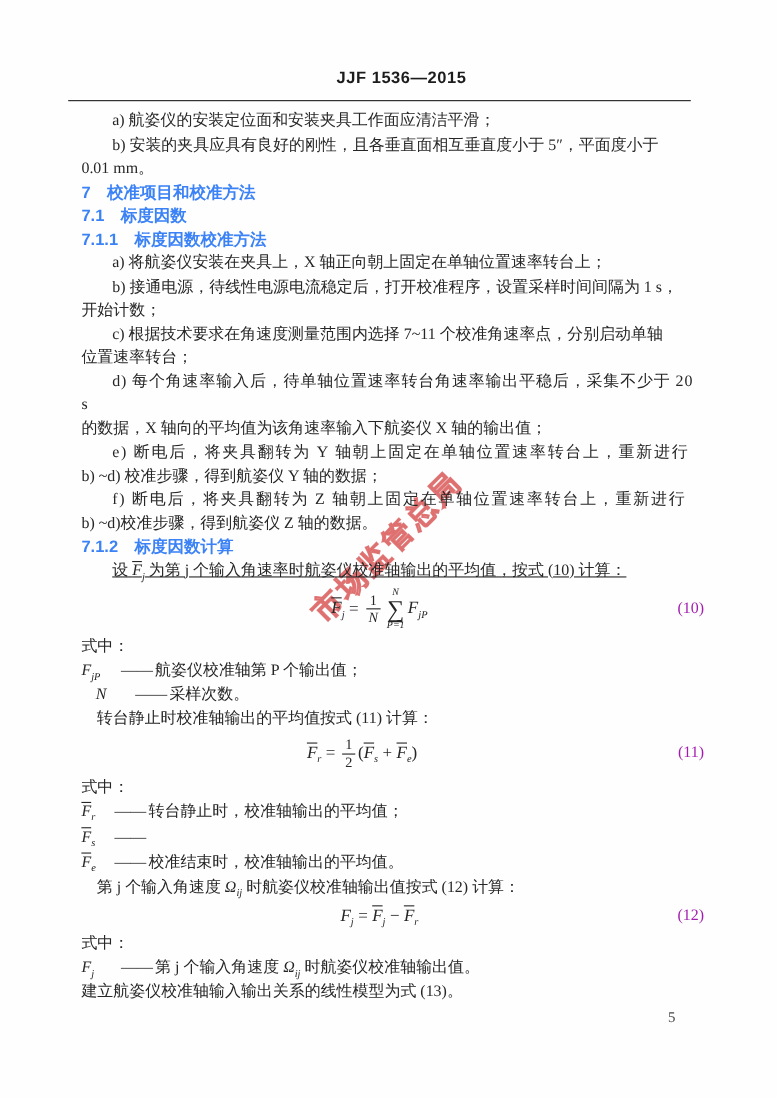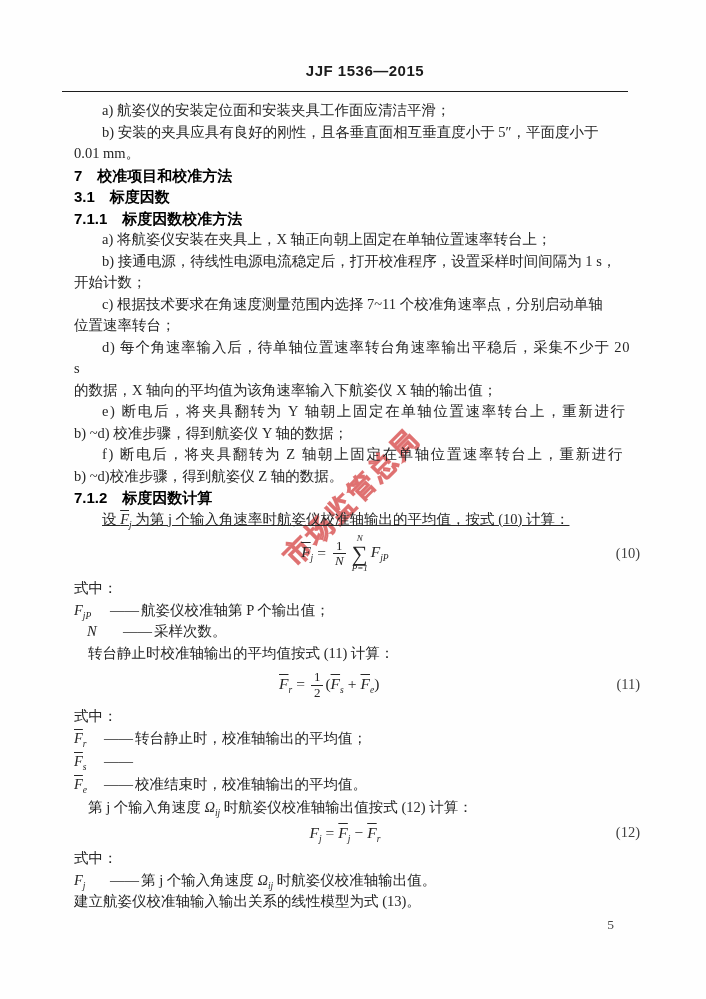--- a/index.html
+++ b/index.html
@@ -10,32 +10,32 @@
   }
   .hdr {
     position:absolute; top:62px; left:12px; width:100%; text-align:center;
     font-family:"Liberation Sans", sans-serif; font-weight:bold;
     font-size:15px; letter-spacing:0.5px; color:#1c1c1c;
   }
   .rule { position:absolute; top:91px; left:62px; width:566px; height:0; border-top:1.6px solid #1d1d1d; }
   .content { position:absolute; top:100px; left:74px; width:566px; font-size:14.5px; line-height:21.5px; }
   .content p { margin:0; }
   .ind { text-indent:28px; }
-  .heading { font-family:"Liberation Sans", sans-serif; font-weight:700; font-size:15px; color:#000000; }
+  .heading { font-family:"Liberation Sans", sans-serif; font-weight:700; font-size:15px; color:#3b82f6; }
   .mt13 { margin-top:13px; } .mt7 { margin-top:7px; } .mt3 { margin-top:3px;text-decoration:underline; }
   .sp { letter-spacing:1.6px; }
   .sp-sm { letter-spacing:0.8px; }
   i { font-family:"Liberation Serif", serif; }
   sub { font-size:9.5px; font-style:italic; line-height:0; }
   .ov { text-decoration:overline; }
   
   .eqrow { display:flex; align-items:center; }
   .eq10 { height:48px; } .eq11 { height:42px;gap:32px; } .eq12 { height:30px; }
   .eq { flex:1; text-align:center; font-size:15.5px; }
-  .eqno { font-size:14.5px; color:#404040; }
+  .eqno { font-size:14.5px; color:#a21caf; }
   .rel { margin:0 4px; font-style:normal; }
   .frac { display:inline-flex; flex-direction:column; align-items:center; vertical-align:middle; line-height:1.15; font-size:13px; margin:0 2px; }
   .frac .num { border-bottom:1px solid #222; padding:0 3px; }
   .frac .den { padding:0 3px; }
   .sig { display:inline-flex; flex-direction:column; align-items:center; vertical-align:middle; line-height:1; margin:0 3px; }
   .sig .lim { font-size:9px; font-style:italic; line-height:1.1; }
   .sig .sg { font-size:22px; line-height:0.9; }
   
   .defrow { display:flex; align-items:baseline; }
   .defrow .dsym { min-width:36px; }
@@ -65,21 +65,21 @@
   <div class="hdr">JJF 1536—2015</div>
   <div class="rule"></div>
 
   <div class="content">
 
     <p class="ind">a) 航姿仪的安装定位面和安装夹具工作面应清洁平滑；</p>
     <p class="ind">b) 安装的夹具应具有良好的刚性，且各垂直面相互垂直度小于 5″，平面度小于</p>
     <p>0.01 mm。</p>
 
     <p class="heading mt13">7　校准项目和校准方法</p>
-    <p class="heading mt7">3.1　标度因数</p>
+    <p class="heading mt7">7.1　标度因数</p>
     <p class="heading">7.1.1　标度因数校准方法</p>
 
     <p class="ind">a) 将航姿仪安装在夹具上，X 轴正向朝上固定在单轴位置速率转台上；</p>
     <p class="ind">b) 接通电源，待线性电源电流稳定后，打开校准程序，设置采样时间间隔为 1 s，</p>
     <p>开始计数；</p>
     <p class="ind">c) 根据技术要求在角速度测量范围内选择 7~11 个校准角速率点，分别启动单轴</p>
     <p>位置速率转台；</p>
     <p class="ind sp-sm">d) 每个角速率输入后，待单轴位置速率转台角速率输出平稳后，采集不少于 20 s</p>
     <p>的数据，X 轴向的平均值为该角速率输入下航姿仪 X 轴的输出值；</p>
     <p class="ind sp">e) 断电后，将夹具翻转为 Y 轴朝上固定在单轴位置速率转台上，重新进行</p>

